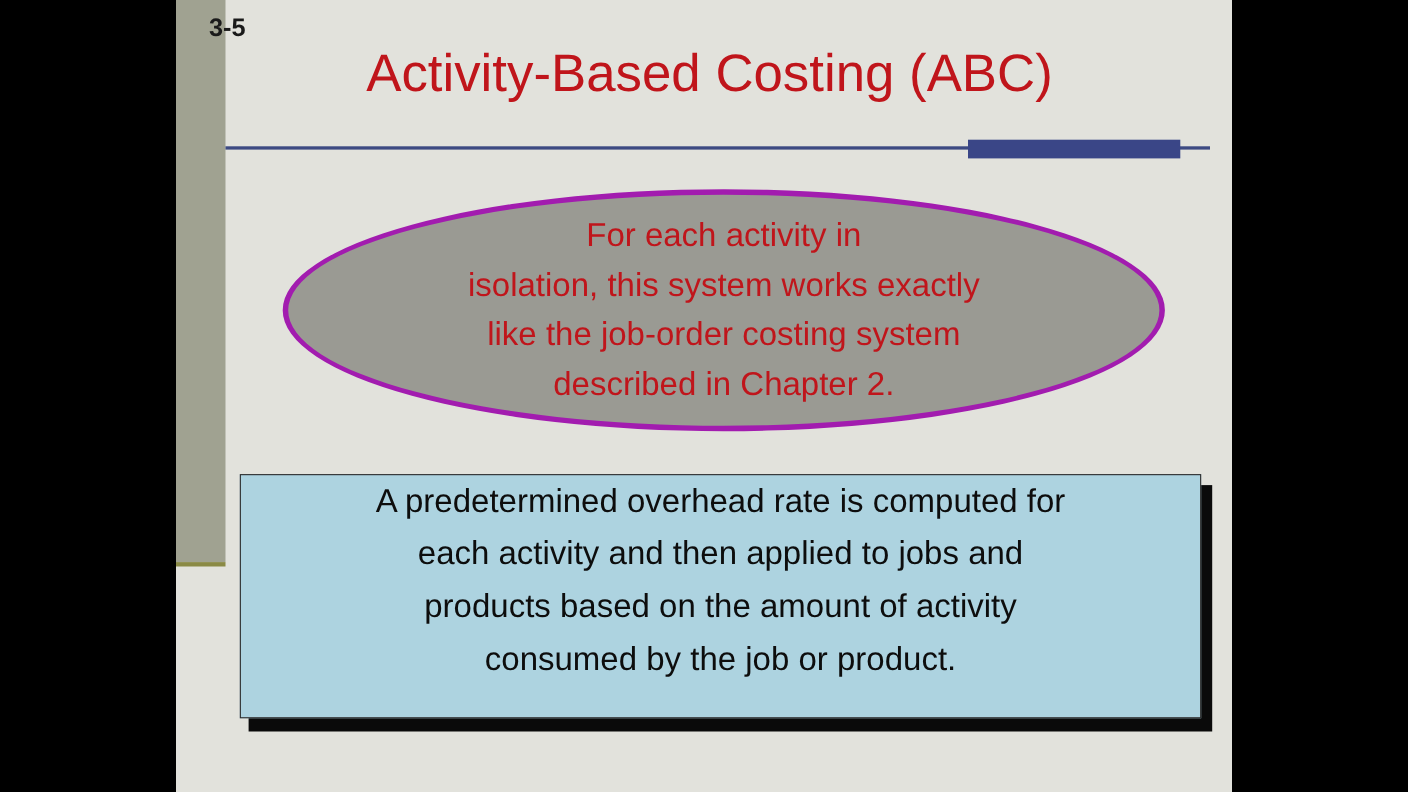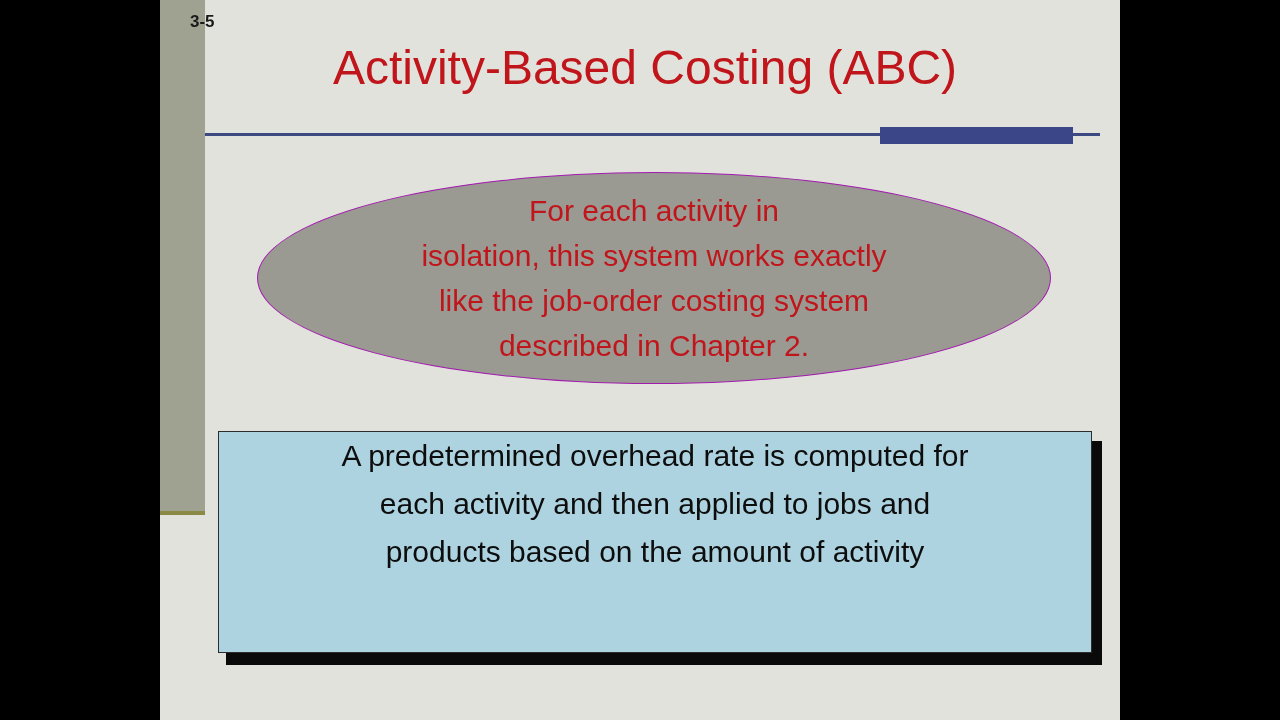--- a/index.html
+++ b/index.html
@@ -48,21 +48,21 @@
     width: 45px;
     height: 4px;
     background: #8a8a45;
   }
 
   
   .slide-number {
     position: absolute;
     left: 30px;
     top: 12px;
-    font-size: 17px;
+    font-size: 23px;
     font-weight: bold;
     color: #1a1a1a;
     letter-spacing: 0px;
   }
 
   
   .slide-title {
     position: absolute;
     left: 45px;
     top: 40px;
@@ -94,21 +94,21 @@
 
   
   .ellipse {
     position: absolute;
     left: 97px;
     top: 172px;
     width: 792px;
     height: 210px;
     border-radius: 50%;
     background: #9a9a93;
-    border: 1px solid #a21caf;
+    border: 5px solid #a21caf;
     display: flex;
     align-items: center;
     justify-content: center;
   }
   .ellipse-text {
     text-align: center;
     font-size: 30px;
     line-height: 45px;
     color: #c0151b;
     padding: 0 40px;
@@ -169,18 +169,19 @@
         <span class="line">described in Chapter 2.</span>
       </div>
     </div>
 
     <div class="blue-box-shadow"></div>
     <div class="blue-box">
       <div class="blue-box-text">
         <span class="line">A predetermined overhead rate is computed for</span>
         <span class="line">each activity and then applied to jobs and</span>
         <span class="line">products based on the amount of activity</span>
+        <span class="line">consumed by the job or product.</span>
       </div>
     </div>
 
   </div>
 
 </div>
 
 </body></html>

